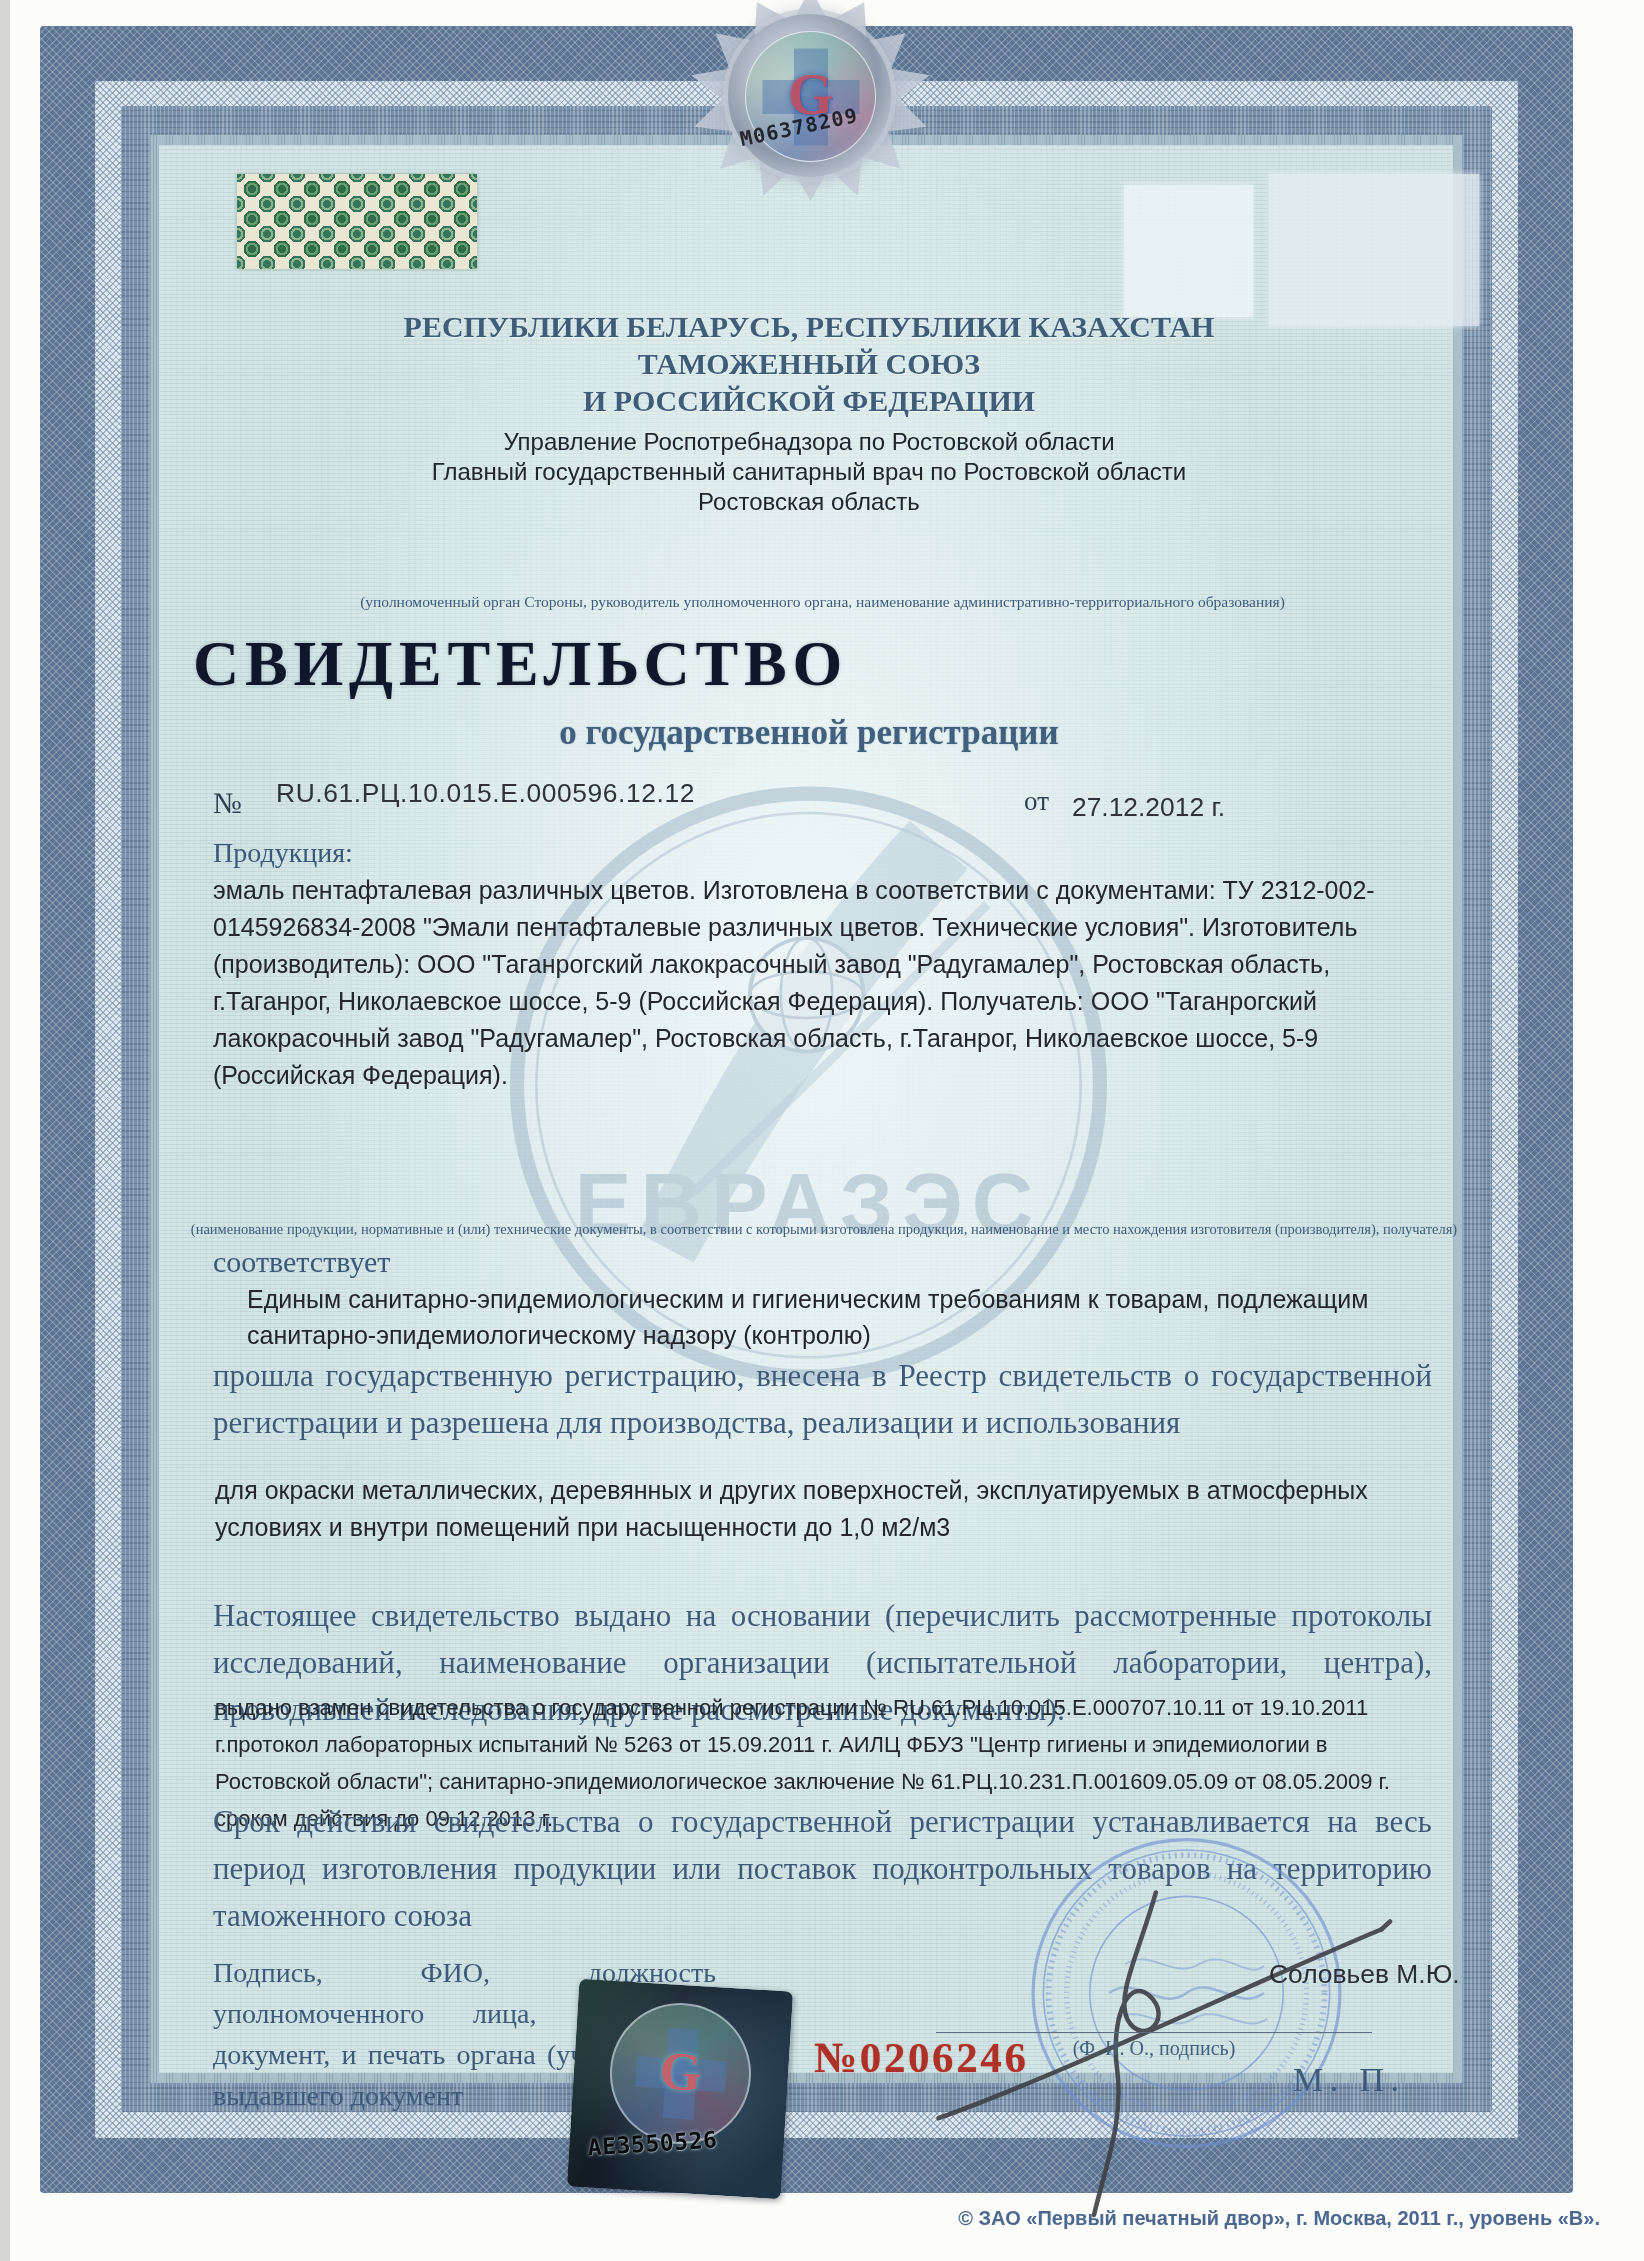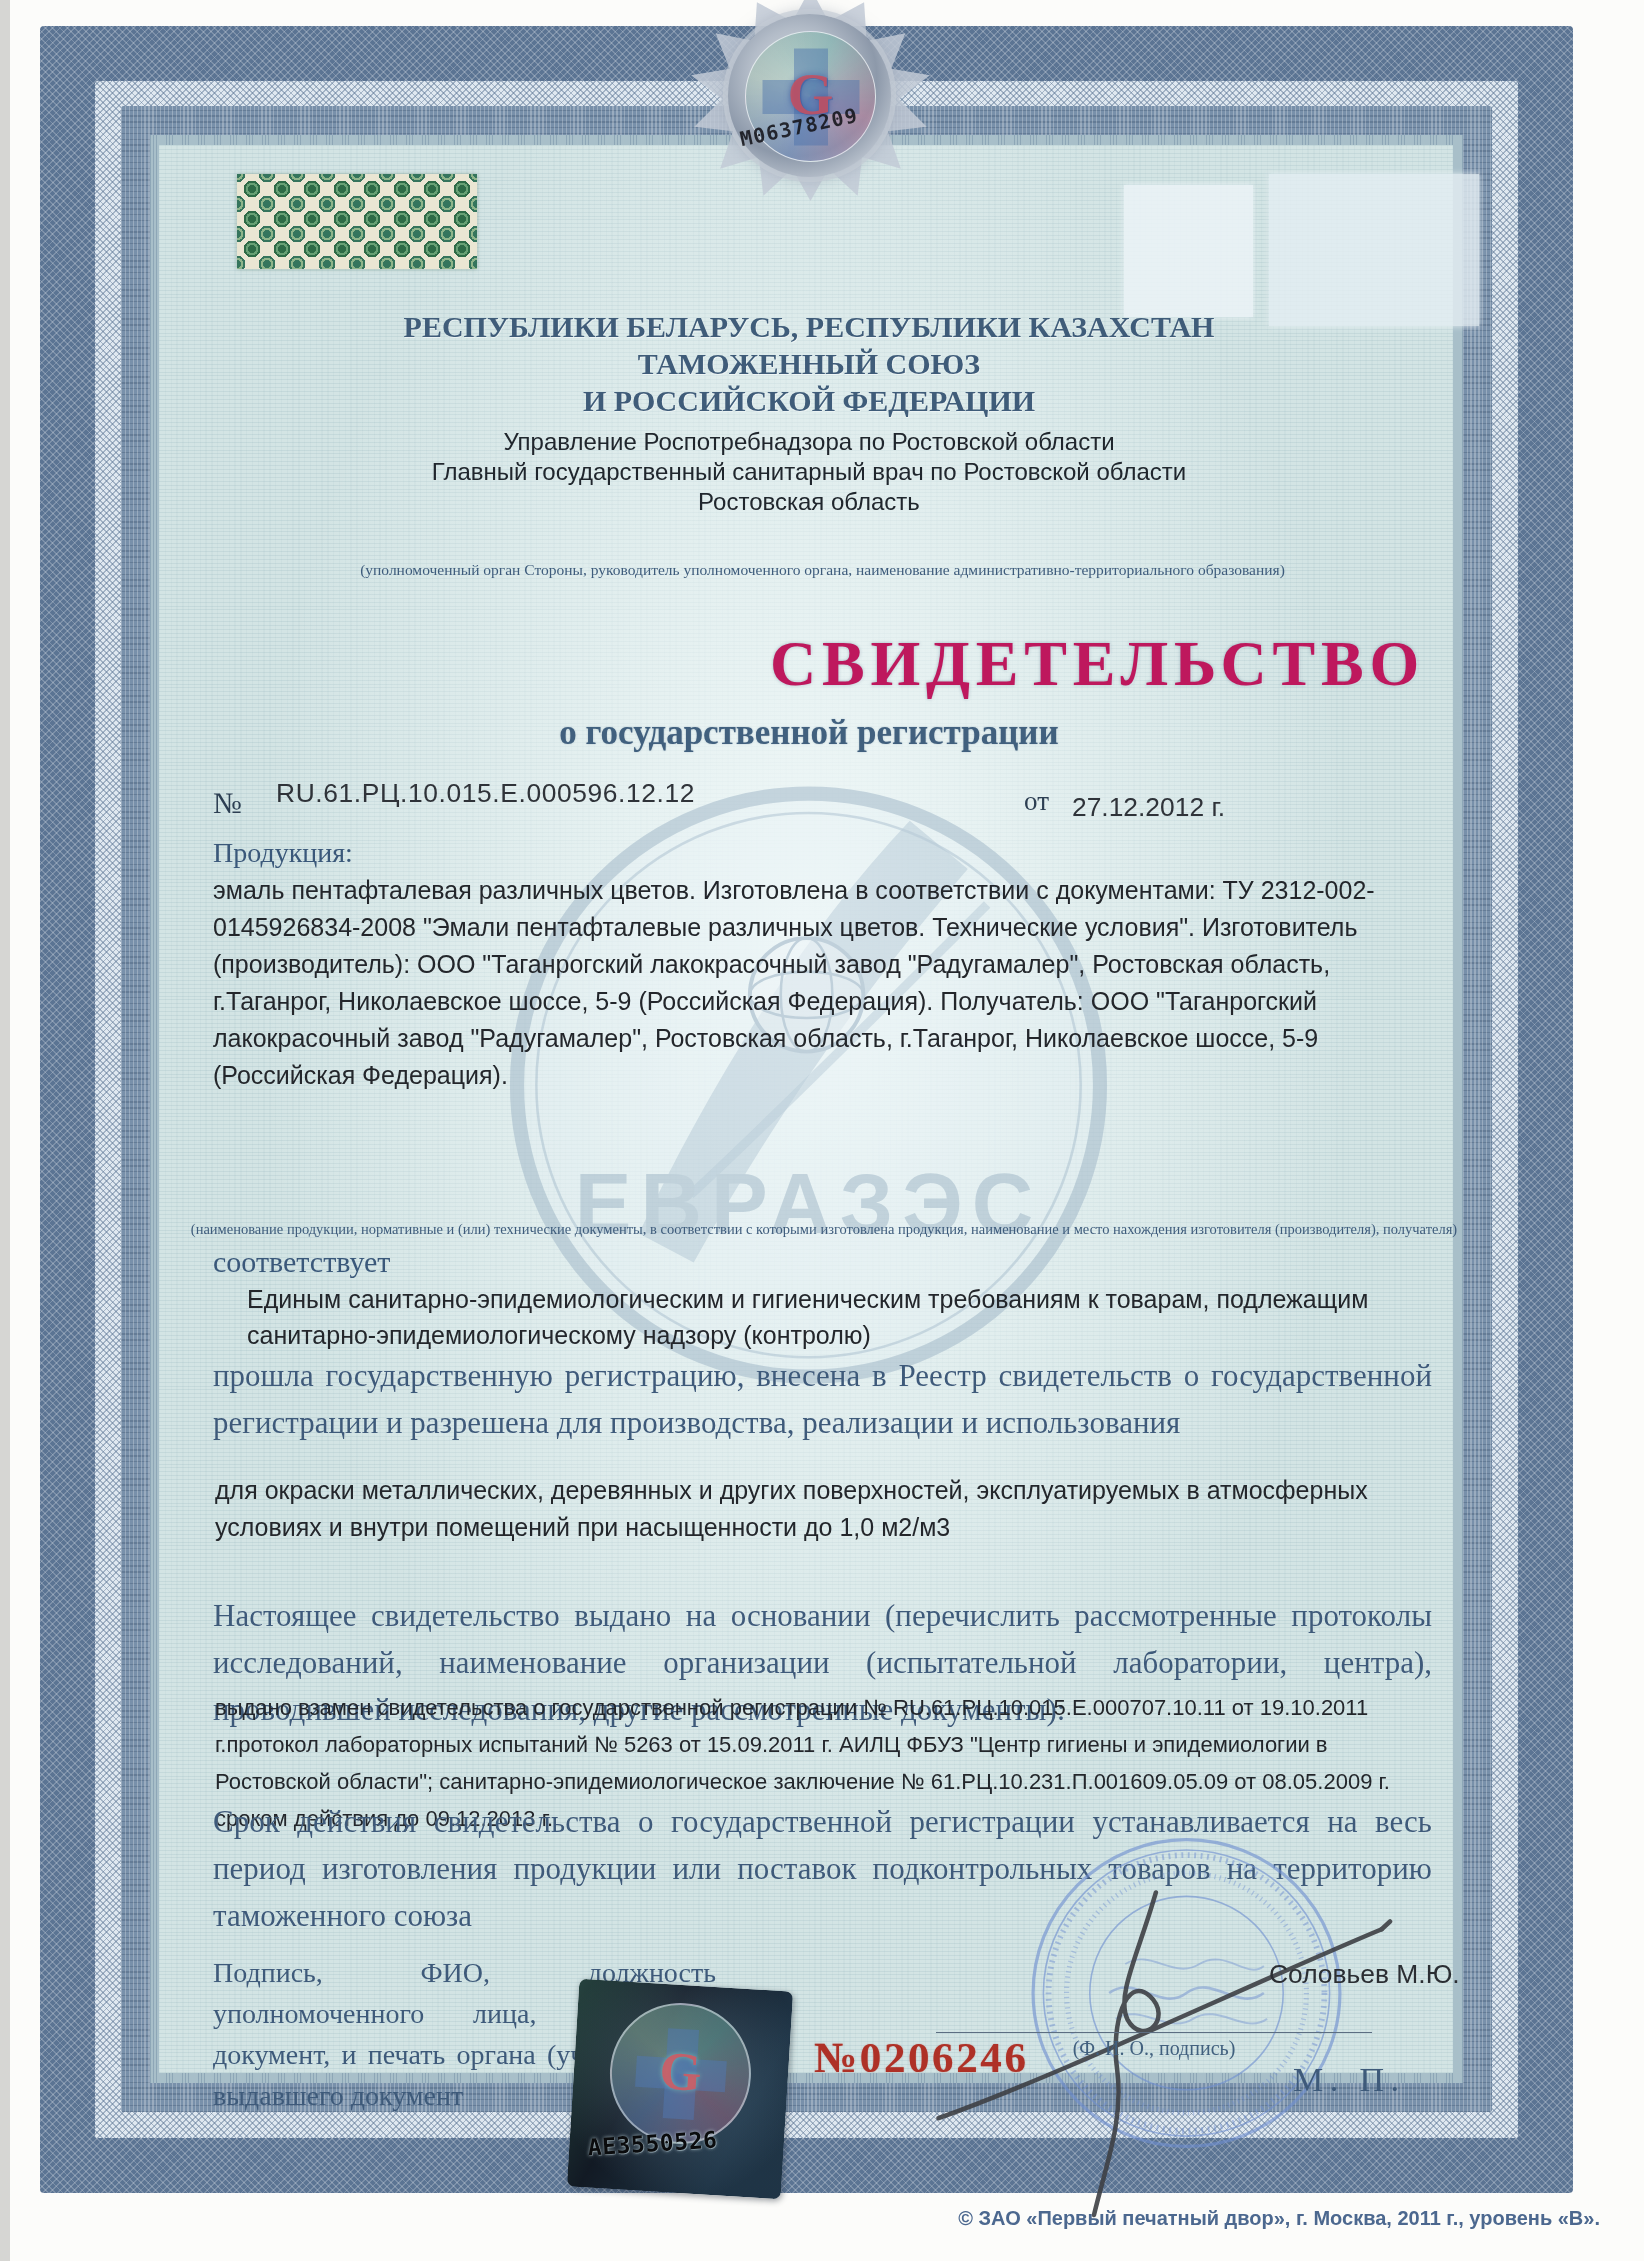--- a/index.html
+++ b/index.html
@@ -124,23 +124,23 @@
     text-shadow:0 0 3.9px rgba(200,220,225,.8), 0.6px 0.6px 0 rgba(180,200,210,.6);
   }
 
   
   .hdr-union{left:193px;top:308px;width:1232px;text-align:center;
     font-weight:bold;font-size:30px;line-height:37px;color:#3f5c79;
     text-shadow:0.6px 0.6px 0 rgba(255,255,255,.5);}
   .hdr-auth{left:193px;top:427px;width:1232px;text-align:center;
     font-size:24px;line-height:30px;color:#20262d;}
   .caption{text-align:center;font-size:15.5px;color:#3e5c7c;}
-  .cap1{left:184px;top:561px;width:1277px;}
-  .title-main{left:193px;top:627px;width:1232px;text-align:right;
-    font-weight:bold;font-size:64px;letter-spacing:5.8px;color:#be185d;
+  .cap1{left:184px;top:593px;width:1277px;}
+  .title-main{left:193px;top:627px;width:1232px;text-align:left;
+    font-weight:bold;font-size:64px;letter-spacing:5.8px;color:#0f172a;
     text-shadow:0 0 3.2px rgba(69,97,127,.45), 1.3px 1.3px 0 rgba(255,255,255,.4);}
   .title-sub{left:193px;top:713px;width:1232px;text-align:center;
     font-weight:bold;font-size:35px;color:#41607e;
     text-shadow:0 0 1.9px rgba(69,97,127,.35);}
 
   .no-label{left:213px;top:786px;font-size:30px;color:#2c3e52;}
   .no-value{left:276px;top:778px;font-size:26.4px;letter-spacing:0.6px;color:#2f3339;}
   .date-label{left:1024px;top:786px;font-size:27px;color:#2c3e52;}
   .date-value{left:1072px;top:792px;font-size:26.4px;color:#2f3339;}
 

